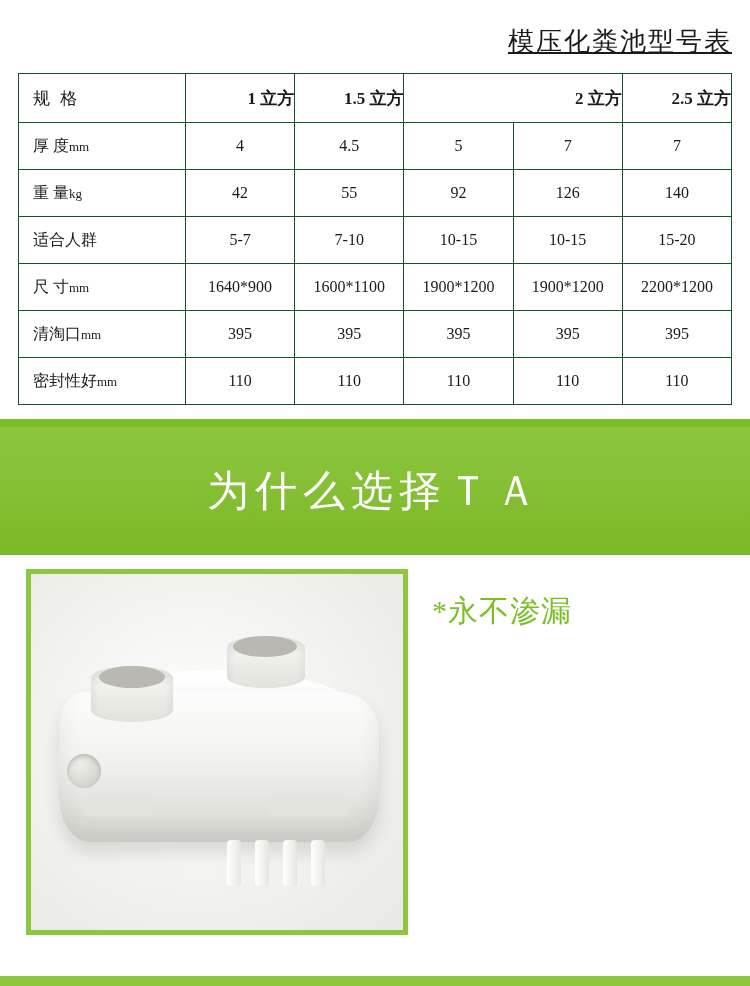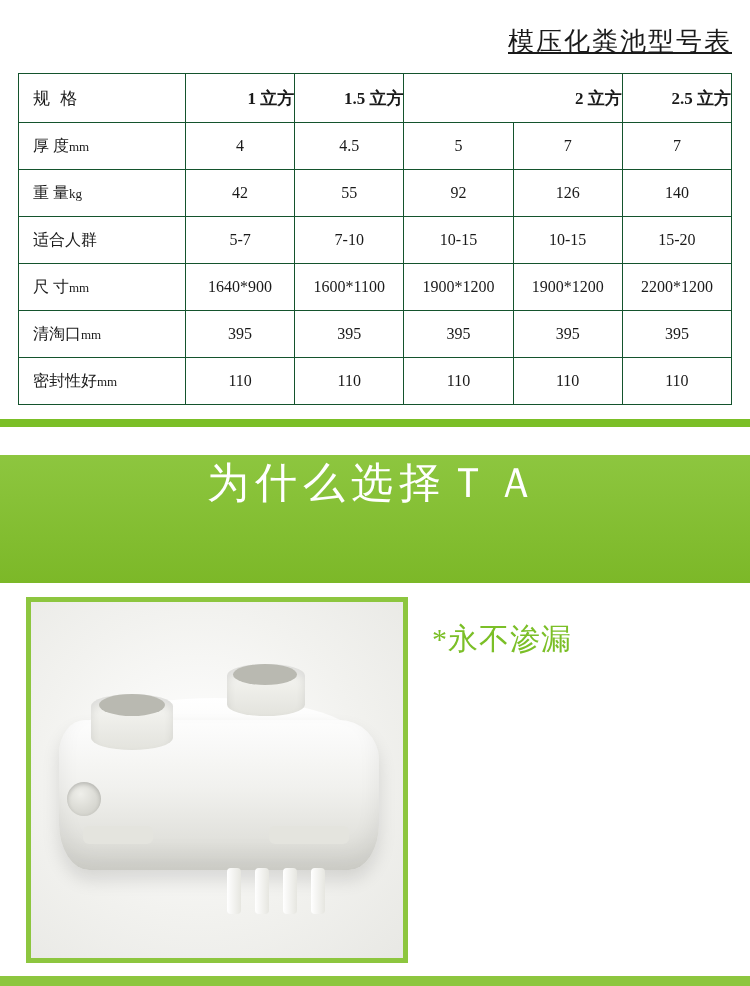--- a/index.html
+++ b/index.html
@@ -72,22 +72,22 @@
     height: 8px;
     background: #7bbf27;
     margin-top: 14px;
   }
 
   
   .why-banner {
     height: 128px;
     background: linear-gradient(180deg, #8dc63f 0%, #7cb828 100%);
     display: flex;
+    align-items: center;
     justify-content: center;
-    margin-top: 28px;
   }
   .why-banner .txt {
     color: #ffffff;
     font-size: 42px;
     letter-spacing: 6px;
     font-family: "Liberation Serif", serif;
   }
 
   
   .feature {

